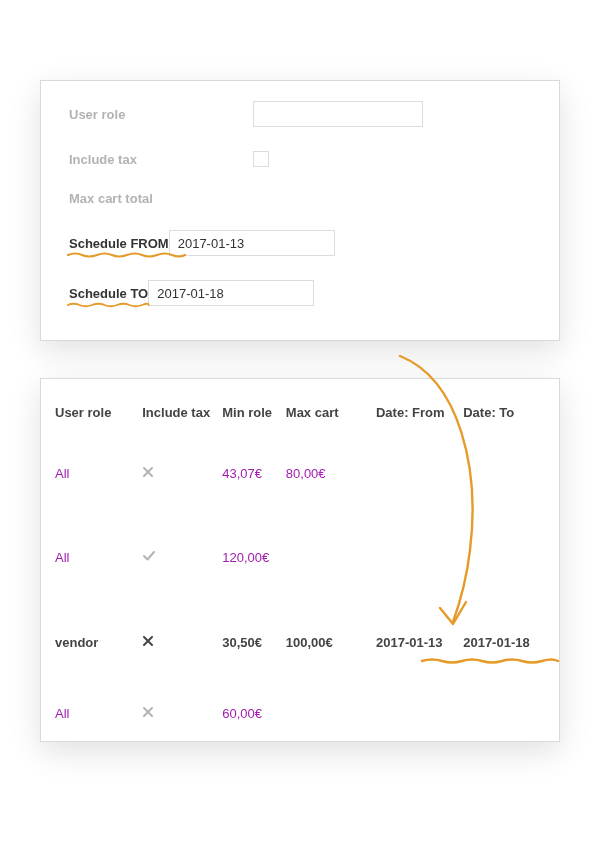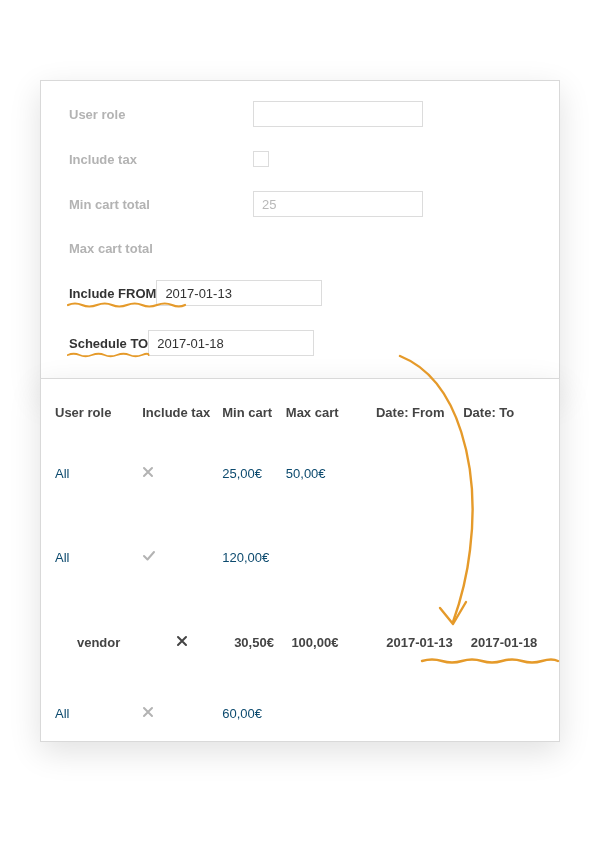--- a/index.html
+++ b/index.html
@@ -67,22 +67,22 @@
     width: 520px;
     padding: 14px 0 0 0;
   }
   .trow {
     display: flex;
     align-items: center;
     padding: 0 14px;
     font-size: 13px;
   }
   .th { font-weight: 600; color: #444; height: 38px; }
-  .td { color: #0c4a6e; height: 84px; }
-  .td.active { color: #444; font-weight: 600; height: 86px; text-align: center; }
+  .td { color: #a21caf; height: 84px; }
+  .td.active { color: #444; font-weight: 600; height: 86px; }
   .td.short { height: 56px; }
   .c-role   { width: 96px; }
   .c-tax    { width: 88px; }
   .c-min    { width: 70px; }
   .c-max    { width: 64px; }
   .c-from   { width: 96px; margin-left: 32px; }
   .c-to     { width: 90px; }
   .x-icon, .check-icon {
     display: inline-block;
     line-height: 1;
@@ -103,32 +103,28 @@
   <div class="form-row muted">
     <label class="form-label">User role</label>
     <input class="text-input wide" value="" style="">
   </div>
 
   <div class="form-row muted">
     <label class="form-label">Include tax</label>
     <span class="checkbox"></span>
   </div>
 
-  <div class="form-row muted">
-    <label class="form-label">Min cart total</label>
-    <input class="text-input muted wide" value="25" style="">
-  </div>
 
   <div class="form-row muted">
     <label class="form-label">Max cart total</label>
   </div>
 
   <div class="form-row emph">
     <span class="emph-wrap">
-      <label class="form-label">Include FROM</label>
+      <label class="form-label">Schedule FROM</label>
       <svg class="squiggle" viewBox="0 0 120 8" style="top:17px;">
         <path d="M1 4 Q 8 1 15 4 T 30 4 T 45 4 T 60 4 T 75 4 T 90 4 T 105 4 T 118 4" stroke="#e59a2a" stroke-width="2.2" fill="none" stroke-linecap="round"></path>
       </svg>
     </span>
     <input class="text-input" value="2017-01-13" style="">
   </div>
 
   <div class="form-row emph">
     <span class="emph-wrap">
       <label class="form-label">Schedule TO</label>
@@ -139,37 +135,37 @@
     <input class="text-input" value="2017-01-18" style="">
   </div>
 
 </div>
 
 <div class="panel table-panel">
 
   <div class="trow th">
     <div class="c-role">User role</div>
     <div class="c-tax">Include tax</div>
-    <div class="c-min">Min cart</div>
+    <div class="c-min">Min role</div>
     <div class="c-max">Max cart</div>
     <div class="c-from">Date: From</div>
     <div class="c-to">Date: To</div>
   </div>
 
   <div class="trow td">
     <div class="c-role">All</div>
     <div class="c-tax">
       <span class="x-icon">
         <svg width="12" height="12" viewBox="0 0 12 12">
             <path d="M2 2 L10 10 M10 2 L2 10" stroke="#b3b3b3" stroke-width="2" stroke-linecap="round"></path>
           </svg>
       </span>
     </div>
-    <div class="c-min">25,00€</div>
-    <div class="c-max">50,00€</div>
+    <div class="c-min">43,07€</div>
+    <div class="c-max">80,00€</div>
     <div class="c-from"></div>
     <div class="c-to"></div>
   </div>
 
   <div class="trow td">
     <div class="c-role">All</div>
     <div class="c-tax">
       <span class="check-icon">
         <svg width="14" height="12" viewBox="0 0 14 12">
             <path d="M2 6 L5.5 9.5 L12 2" stroke="#b3b3b3" stroke-width="2" fill="none" stroke-linecap="round" stroke-linejoin="round"></path>

